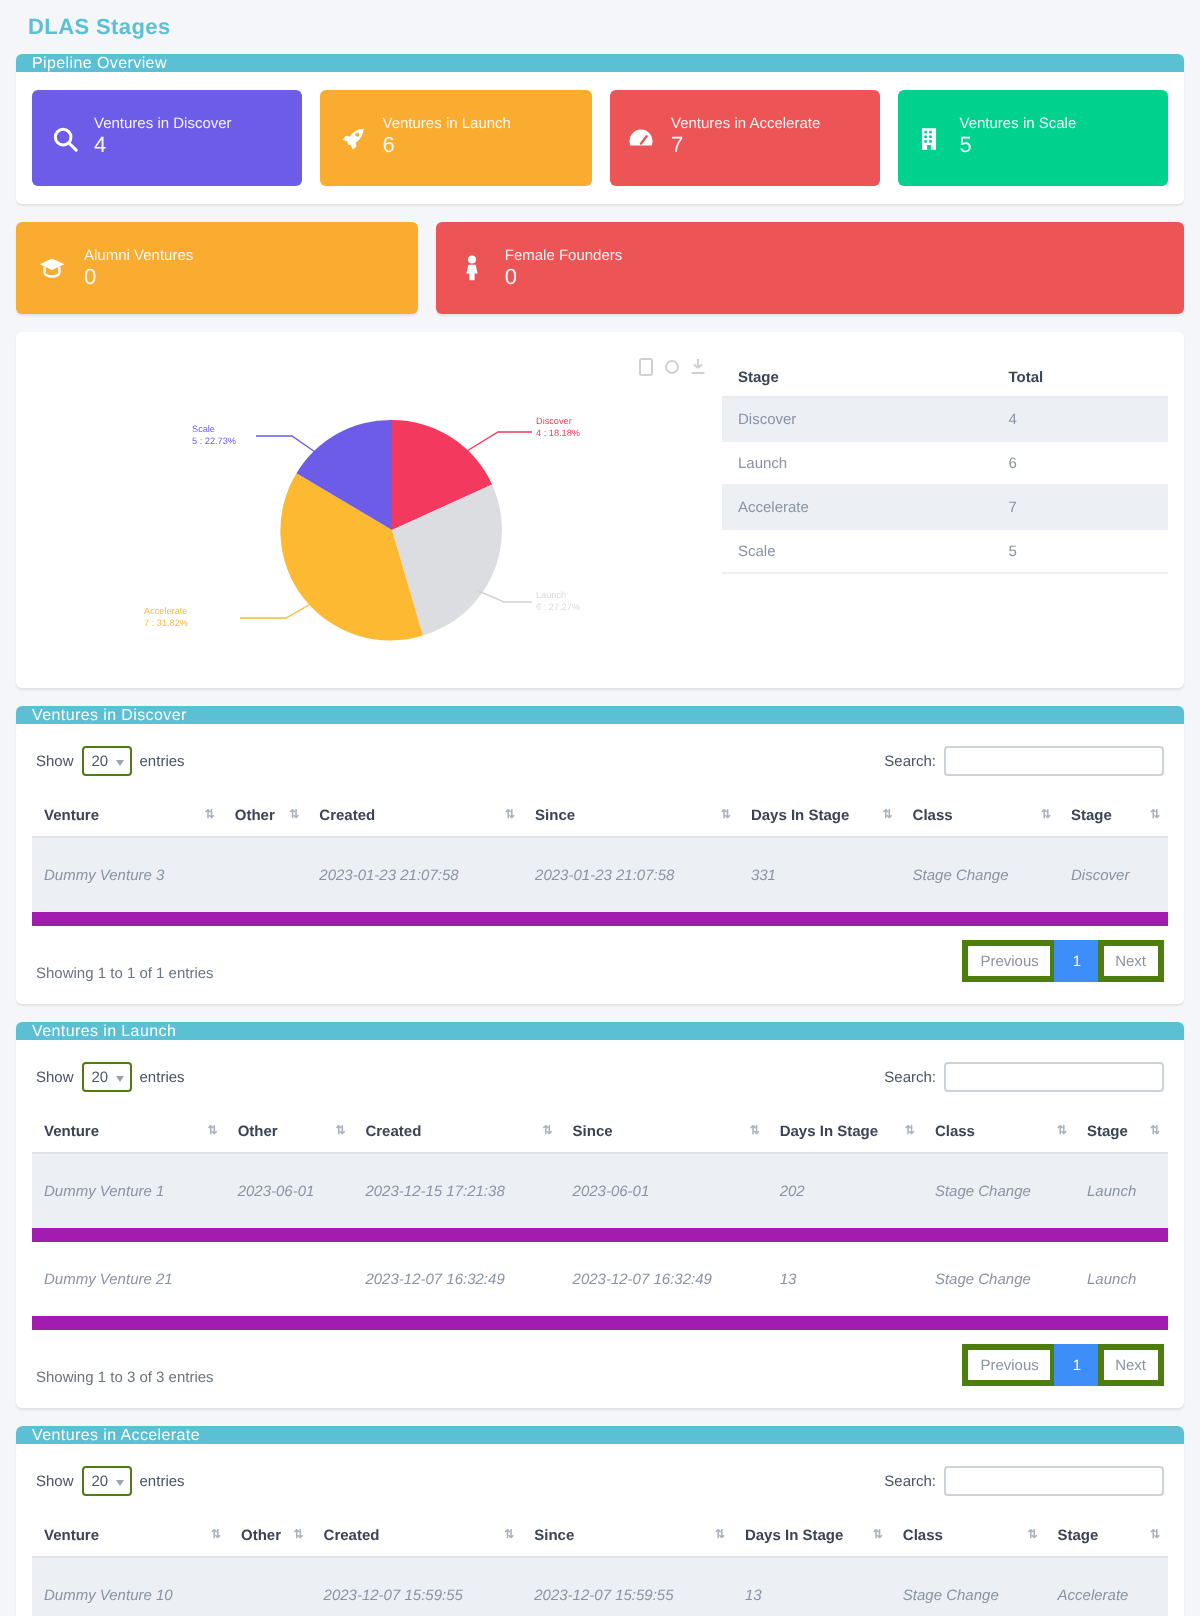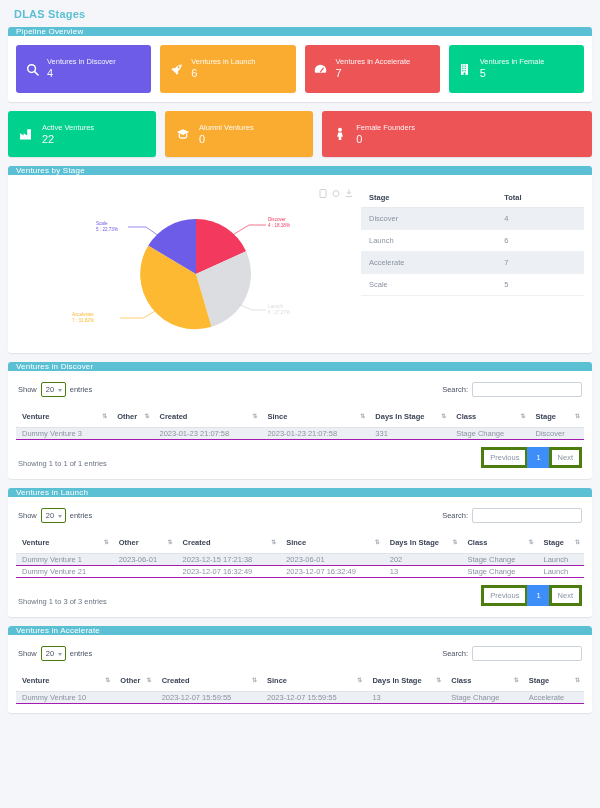--- a/index.html
+++ b/index.html
@@ -92,22 +92,22 @@
   table.dt { width: 100%; border-collapse: collapse; }
   table.dt th {
     text-align: left; font-size: 7.5px; font-weight: bold; color: #3a4455;
     padding: 6px 6px; border-bottom: 1px solid #dfe3e9; white-space: nowrap;
     position: relative;
   }
   table.dt th .sort {
     position: absolute; right: 5px; top: 6px; font-size: 6px; color: #aab2bd; letter-spacing: -1px;
   }
   table.dt td {
-    font-size: 7.5px; color: #8a93a2; padding: 1px 6px;
-    border-bottom: 1px solid #a21caf; white-space: nowrap;
+    font-size: 7.5px; color: #8a93a2; padding: 14px 6px;
+    border-bottom: 7px solid #a21caf; white-space: nowrap; font-style: italic;
   }
   table.dt tr.odd td { background: #eceff4; }
   .dt-bot { display: flex; align-items: flex-end; justify-content: space-between; padding: 7px 2px 2px 2px; }
   .dt-info { font-size: 7.5px; color: #6b7policy; color: #6b7483; }
   .pager { display: flex; }
   .pager span {
     font-size: 7.5px; color: #8a93a2; border: 3px solid #4d7c0f;
     padding: 3px 6px; margin-left: -1px; background: #fff;
   }
   .pager span.cur { background: #3d8ef8; border-color: #3d8ef8; color: #fff; }
@@ -169,40 +169,29 @@
                   <rect x="7.1" y="2.6" width="1.4" height="1.4"></rect>
                   <rect x="4.5" y="5.1" width="1.4" height="1.4"></rect>
                   <rect x="7.1" y="5.1" width="1.4" height="1.4"></rect>
                   <rect x="4.5" y="7.6" width="1.4" height="1.4"></rect>
                   <rect x="7.1" y="7.6" width="1.4" height="1.4"></rect>
                   <rect x="6" y="10.2" width="2" height="2.6"></rect>
                 </g>
               </svg>
             </span>
             <span class="txt">
-       <span class="lbl" style="display:block">Ventures in Female</span>
+       <span class="lbl" style="display:block">Ventures in Scale</span>
        <span class="val" style="display:block">5</span>
      </span>
           </div>
         </div>
     </div>
   </div>
 
   <div class="statrow" id="stat-row">
-      <div class="stat" style="background: rgb(0, 210, 141);">
-        <span class="ico">
-          <svg width="14" height="14" viewBox="0 0 14 14">
-            <path d="M1 12.6V6.2l3.6 2.3V6.2l3.6 2.3V2.2h3.8v10.4z" fill="#fff" stroke="none"></path>
-          </svg>
-        </span>
-        <span class="txt">
-       <span class="lbl" style="display:block">Active Ventures</span>
-       <span class="val" style="display:block">22</span>
-     </span>
-      </div>
       <div class="stat" style="background: rgb(249, 172, 48);">
         <span class="ico">
           <svg width="14" height="14" viewBox="0 0 14 14">
             <path d="M7 2.2L.8 5.1 7 8 13.2 5.1z" fill="#fff" stroke="none"></path>
             <path d="M3.3 6.6v2.8c0 1 1.7 1.8 3.7 1.8s3.7-.8 3.7-1.8V6.6" fill="none" stroke="#fff" stroke-width="1.3"></path>
           </svg>
         </span>
         <span class="txt">
        <span class="lbl" style="display:block">Alumni Ventures</span>
        <span class="val" style="display:block">0</span>
@@ -216,21 +205,20 @@
           </svg>
         </span>
         <span class="txt">
        <span class="lbl" style="display:block">Female Founders</span>
        <span class="val" style="display:block">0</span>
      </span>
       </div>
     </div>
 
   <div class="panel">
-    <div class="panel-head">Ventures by Stage</div>
     <div class="panel-body">
       <div class="chart-wrap">
         <div class="chart-left">
           <div class="chart-tools">
             <span>
               <svg width="8" height="9" viewBox="0 0 8 9">
                   <rect x="1" y="0.5" width="6" height="8" rx="1" fill="none" stroke="#999" stroke-width="1"></rect>
                 </svg>
             </span>
             <span>

